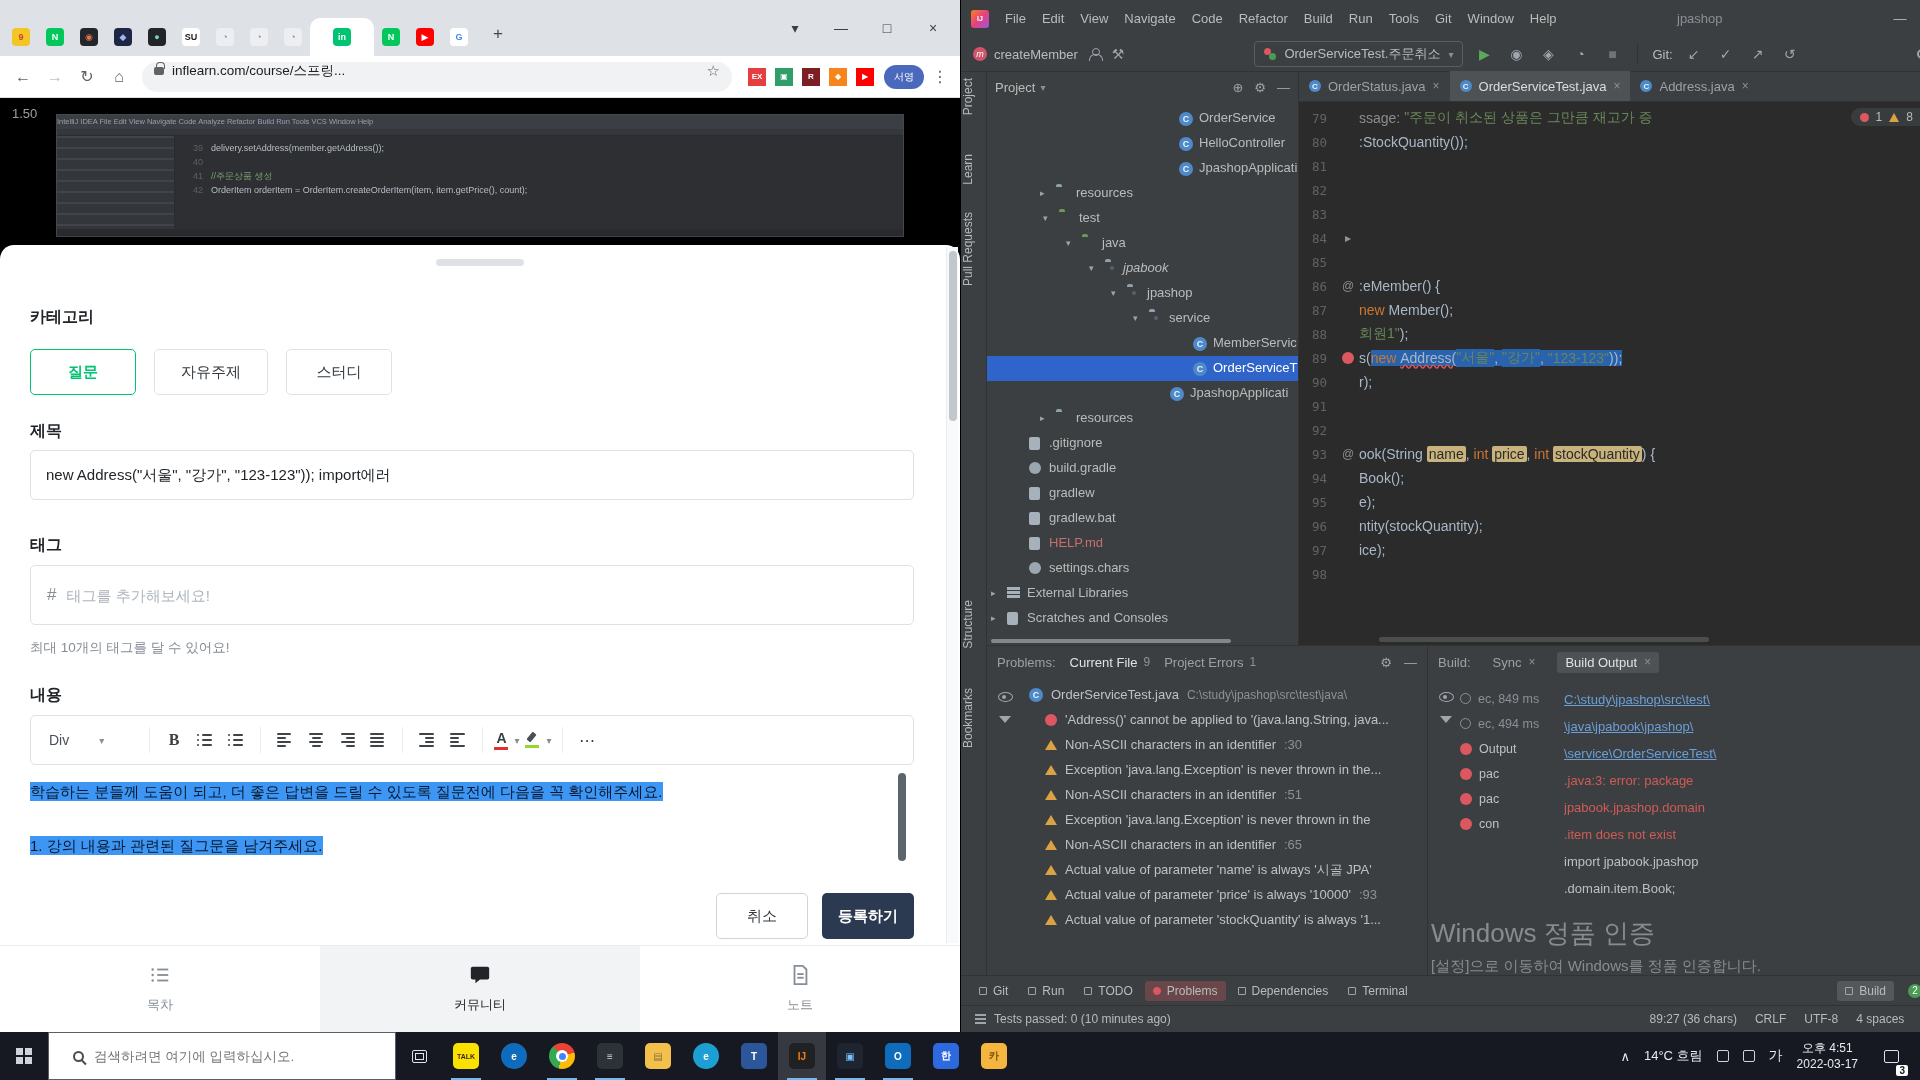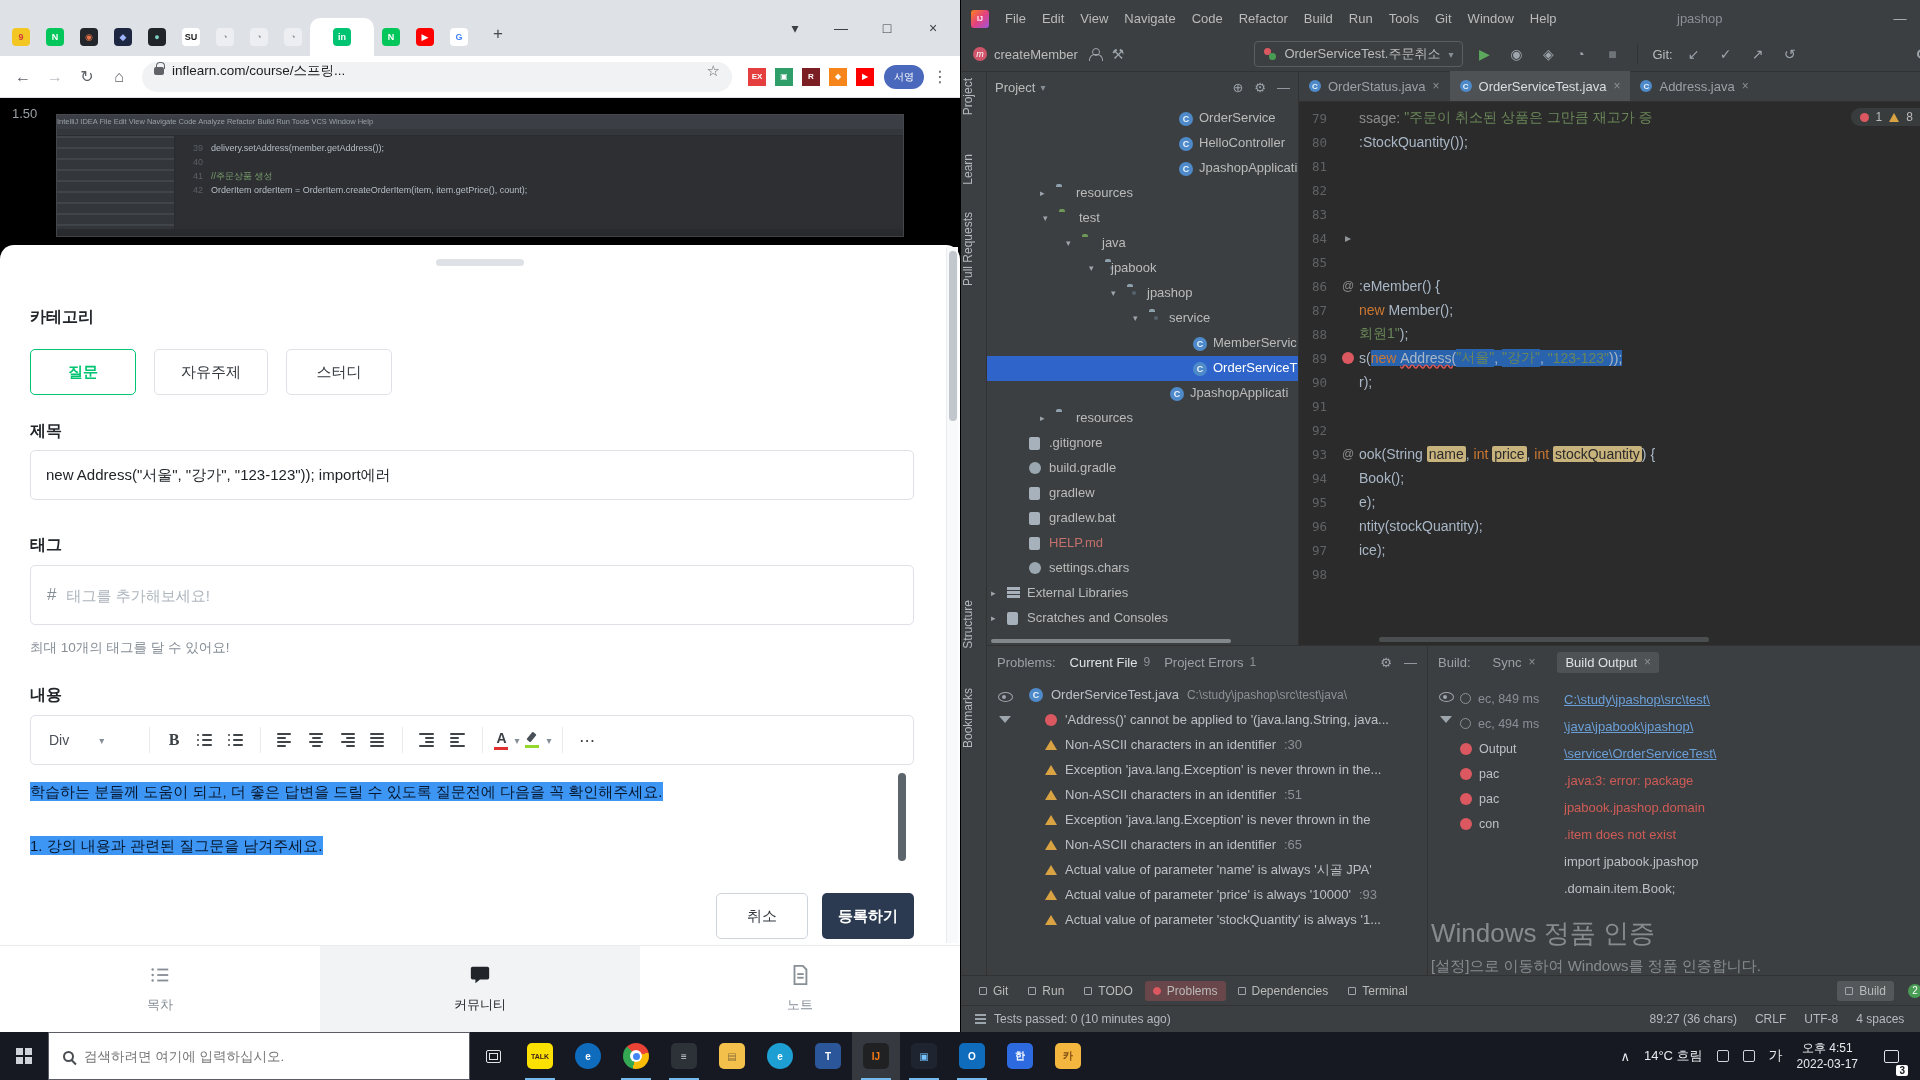--- a/index.html
+++ b/index.html
@@ -203,21 +203,21 @@
   .i-grid{width:11px;height:11px;background:repeating-linear-gradient(to bottom,#9da5ad 0 2px,transparent 2px 4px)}
   #sb-right{margin-left:auto;display:flex;align-items:center;gap:18px}
   .i-lockg{width:9px;height:7px;background:#9da5ad;border-radius:1.5px;position:relative;margin-top:4px}
   .i-lockg::before{content:"";position:absolute;top:-4px;left:1.5px;width:6px;height:5px;border:1.5px solid #9da5ad;border-bottom:none;border-radius:3px 3px 0 0}
 
   
   #taskbar{position:absolute;left:0;top:1032px;width:1920px;height:48px;background:#171922;display:flex;align-items:center;z-index:10}
   #startbtn{width:48px;height:48px;display:flex;align-items:center;justify-content:center}
   .winlogo{display:grid;grid-template-columns:7px 7px;grid-template-rows:7px 7px;gap:1.5px}
   .winlogo i{background:#cfd4da;display:block}
-  #tsearch{width:422px;height:48px;background:#fff;display:flex;align-items:center;gap:10px;padding:0 14px;border:1px solid #5a5d66}
+  #tsearch{width:348px;height:48px;background:#fff;display:flex;align-items:center;gap:10px;padding:0 24px;border:1px solid #5a5d66}
   .i-mag{width:11px;height:11px;border:2px solid #4a4d52;border-radius:50%;position:relative;flex:none}
   .i-mag::after{content:"";position:absolute;right:-5px;bottom:-3px;width:7px;height:2px;background:#4a4d52;transform:rotate(45deg)}
   #tsearch input{border:none;outline:none;font-size:13.5px;color:#3c4043;flex:1;background:transparent}
   #taskview{width:46px;height:48px;display:flex;align-items:center;justify-content:center}
   .i-tview{width:15px;height:13px;border:1.5px solid #dfe3e8;border-radius:2px;position:relative}
   .i-tview::after{content:"";position:absolute;left:2.5px;top:2.5px;width:7px;height:5px;border:1.5px solid #dfe3e8}
   .tapp{width:48px;height:48px;display:flex;align-items:center;justify-content:center;position:relative}
   .tapp.active{background:rgba(255,255,255,.14)}
   .openline{position:absolute;left:9px;right:9px;bottom:0;height:2px;background:#76b9ed}
   .appico{width:26px;height:26px;border-radius:5px;display:flex;align-items:center;justify-content:center;font-weight:700;font-size:10px}
@@ -566,21 +566,21 @@
           <span class="i-class ticon" style="left: 192px;">C</span>
           <span class="tlabel" style="left: 212px;">HelloController</span>
         </div>
         <div class="trow">
           <span class="i-class ticon" style="left: 192px;">C</span>
           <span class="tlabel" style="left: 212px;">JpashopApplicati</span>
         </div>
         <div class="trow"><span class="tchev" style="left: 53px;">▸</span><span class="i-folder ticon" style="left: 69px;"></span><span class="tlabel" style="left: 89px;">resources</span></div>
         <div class="trow"><span class="tchev" style="left: 56px;">▾</span><span class="i-folder test ticon" style="left: 72px;"></span><span class="tlabel" style="left: 92px;">test</span></div>
         <div class="trow"><span class="tchev" style="left: 79px;">▾</span><span class="i-folder test ticon" style="left: 95px;"></span><span class="tlabel" style="left: 115px;">java</span></div>
-        <div class="trow"><span class="tchev" style="left: 102px;">▾</span><span class="i-folder pkg ticon" style="left: 118px;"></span><span class="tlabel" style="left: 124px;">jpabook</span></div>
+        <div class="trow"><span class="tchev" style="left: 102px;">▾</span><span class="i-folder pkg ticon" style="left: 118px;"></span><span class="tlabel" style="left: 136px; font-style: italic;">jpabook</span></div>
         <div class="trow"><span class="tchev" style="left: 124px;">▾</span><span class="i-folder pkg ticon" style="left: 140px;"></span><span class="tlabel" style="left: 160px;">jpashop</span></div>
         <div class="trow"><span class="tchev" style="left: 146px;">▾</span><span class="i-folder pkg ticon" style="left: 162px;"></span><span class="tlabel" style="left: 182px;">service</span></div>
         <div class="trow">
           <span class="i-class ticon" style="left: 206px;">C</span>
           <span class="tlabel" style="left: 226px;">MemberServic</span>
         </div>
         <div class="trow sel">
           <span class="i-class ticon" style="left: 206px;">C</span>
           <span class="tlabel" style="left: 226px;">OrderServiceT</span>
         </div>

